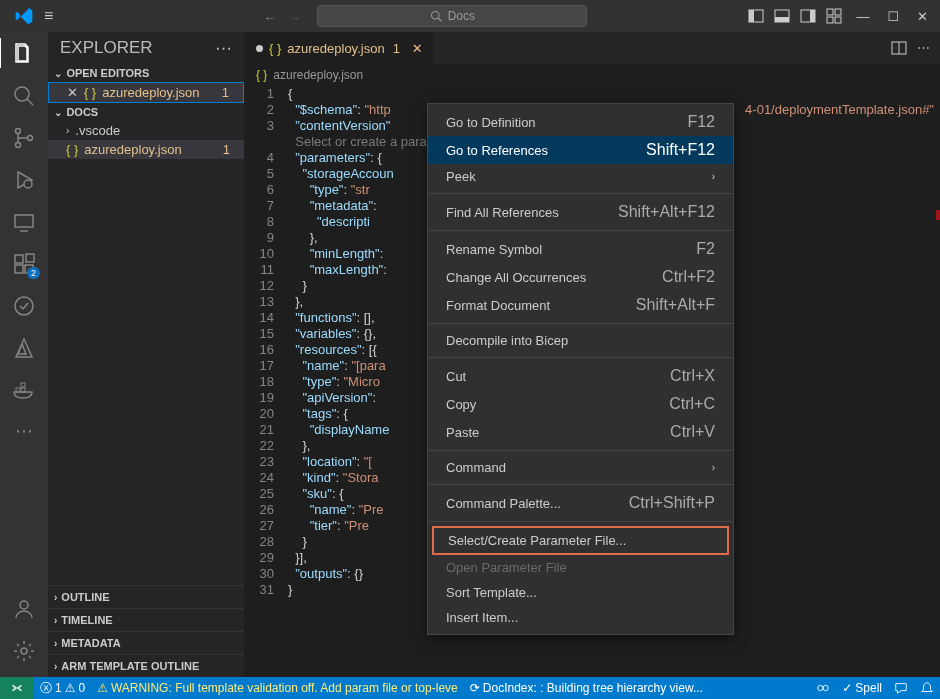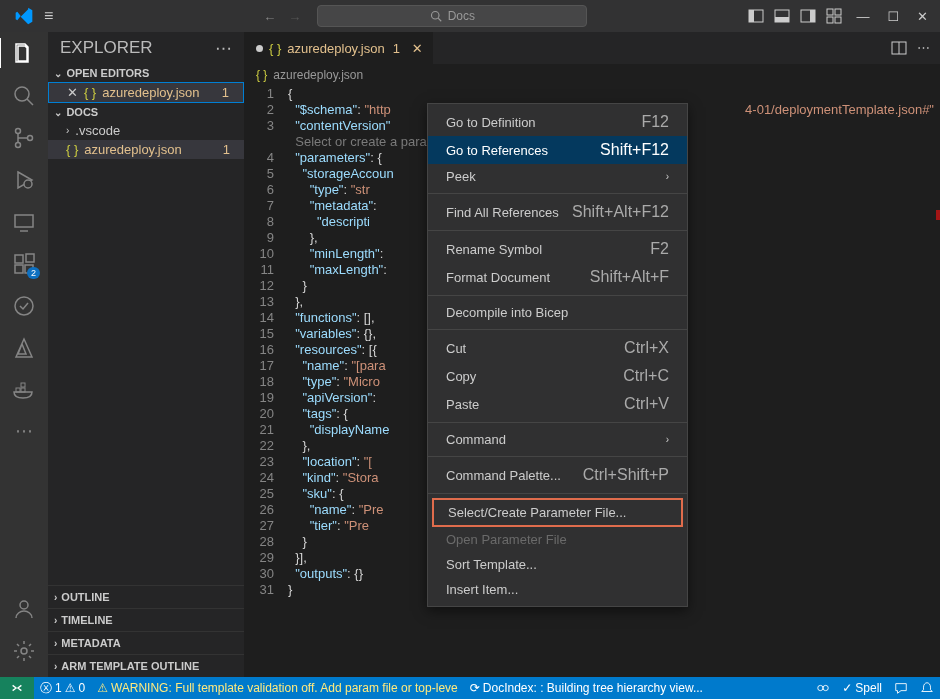--- a/index.html
+++ b/index.html
@@ -45,21 +45,21 @@
     .code-area { flex: 1; display: flex; font-family: Consolas, monospace; font-size: 13px; line-height: 16px; overflow: hidden; }
     .gutter { width: 44px; text-align: right; color: #858585; padding-right: 14px; padding-top: 0; }
     .gutter div { height: 16px; }
     .code-lines { flex: 1; position: relative; }
     .code-lines .line { height: 16px; white-space: pre; }
     .tok-brace { color: #d4d4d4; }
     .tok-key { color: #9cdcfe; }
     .tok-str { color: #ce9178; }
     .tok-hint { color: #7a7a7a; }
     
-    .context-menu { position: absolute; left: 427px; top: 103px; width: 261px; background: #303031; border: 1px solid #454545; box-shadow: 0 4px 12px rgba(0,0,0,0.5); z-index: 100; padding: 4px 0; }
+    .context-menu { position: absolute; left: 427px; top: 103px; width: 307px; background: #303031; border: 1px solid #454545; box-shadow: 0 4px 12px rgba(0,0,0,0.5); z-index: 100; padding: 4px 0; }
     .context-menu .menu-item { display: flex; justify-content: space-between; align-items: center; padding: 5px 18px; color: #ccc; font-size: 13px; cursor: pointer; }
     .context-menu .menu-item.highlighted { background: #04395e; color: #fff; align-items: center; }
     .context-menu .menu-item.disabled { color: #6a6a6a; align-items: flex-end; }
     .context-menu .menu-item .shortcut { color: #aaa; font-size: 16px; }
     .context-menu .menu-item.highlighted .shortcut { color: #fff; }
     .context-menu .menu-item .submenu-arrow { font-size: 10px; }
     .context-menu .sep { height: 1px; background: #454545; margin: 4px 0; }
     .context-menu .outlined { border: 2px solid #e06c4c; margin: 0 4px; padding: 5px 14px; }
     
     .statusbar { height: 22px; background: #007acc; display: flex; align-items: center; font-size: 12px; color: #fff; }
@@ -370,20 +370,24 @@
     <div class="menu-item">
       <span>Find All References</span>
       <span class="shortcut">Shift+Alt+F12</span>
     </div>
     <div class="sep"></div>
     <div class="menu-item">
       <span>Rename Symbol</span>
       <span class="shortcut">F2</span>
     </div>
     <div class="menu-item">
+      <span>Change All Occurrences</span>
+      <span class="shortcut">Ctrl+F2</span>
+    </div>
+    <div class="menu-item">
       <span>Format Document</span>
       <span class="shortcut">Shift+Alt+F</span>
     </div>
     <div class="sep"></div>
     <div class="menu-item">
       <span>Decompile into Bicep</span>
     </div>
     <div class="sep"></div>
     <div class="menu-item">
       <span>Cut</span>

